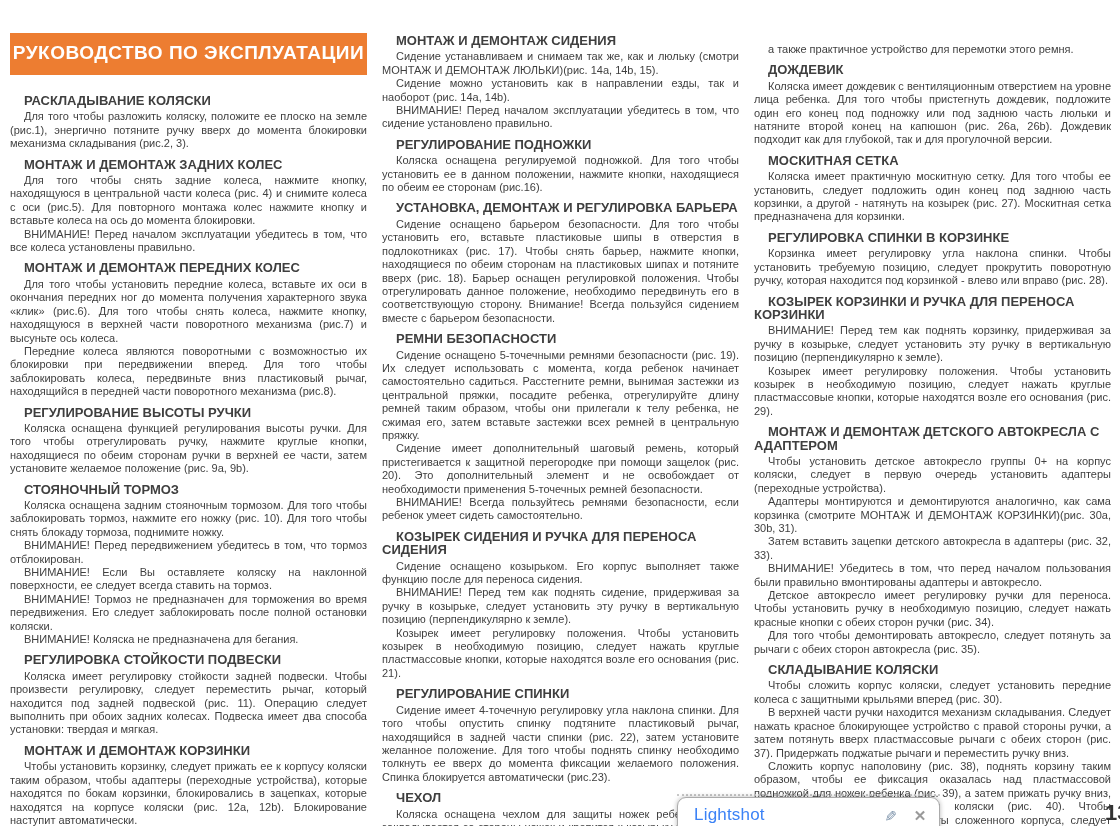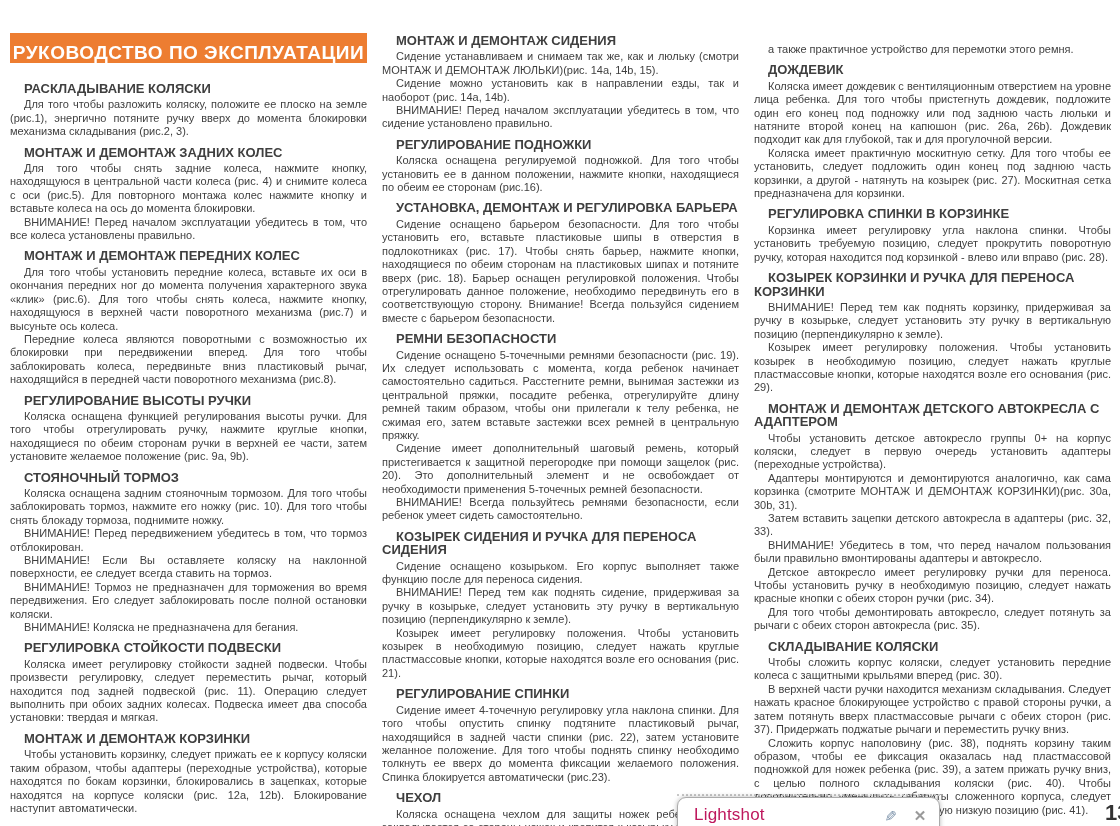--- a/index.html
+++ b/index.html
@@ -18,21 +18,21 @@
     padding-right: 8px;
     width: 1120px;
     height: 826px;
   }
   .col { width: 357px; flex: 0 0 357px; }
   .col-2, .col-3 { padding-top: 27px; }
 
   .banner {
     margin-top: 33px;
     margin-bottom: 19px;
-    height: 30px;
+    height: 42px;
     background: #ED7D31;
     color: #ffffff;
     font-weight: 700;
     font-size: 19px;
     letter-spacing: 0.5px;
     text-align: center;
     line-height: 39px;
     white-space: nowrap;
     overflow: hidden;
   }
@@ -72,21 +72,21 @@
   .selection-dots {
     position: absolute;
     left: 677px;
     top: 794px;
     width: 263px;
     height: 0;
     border-top: 2px dotted #c9c9c9;
   }
   .lightshot-label {
     font-size: 17px;
-    color: #be185d;
+    color: #3b82f6;
     font-weight: 400;
     letter-spacing: 0.2px;
     flex: 1;
   }
   .ls-icons { display: flex; gap: 12px; padding-top: 2px; }
   .ls-icon {
     width: 18px; height: 18px;
     display: inline-flex; align-items: center; justify-content: center;
     font-size: 15px;
     cursor: pointer;
@@ -152,20 +152,21 @@
       <p class="paragraph">Козырек имеет регулировку положения. Чтобы установить козырек в необходимую позицию, следует нажать круглые пластмассовые кнопки, которые находятся возле его основания (рис. 21).</p>
       <div class="section-heading">РЕГУЛИРОВАНИЕ СПИНКИ</div>
       <p class="paragraph">Сидение имеет 4-точечную регулировку угла наклона спинки. Для того чтобы опустить спинку подтяните пластиковый рычаг, находящийся в задней части спинки (рис. 22), затем установите желанное положение. Для того чтобы поднять спинку необходимо толкнуть ее вверх до момента фиксации желаемого положения. Спинка блокируется автоматически (рис.23).</p>
       <div class="section-heading">ЧЕХОЛ</div>
       <p class="paragraph">Коляска оснащена чехлом для защиты ножек ребенка. Чехол закладывается со стороны ножек и крепится к козырьку при помощи защелок (рис. 24).</p>
     </div>
   <div class="col col-3">
       <p class="paragraph lead">а также практичное устройство для перемотки этого ремня.</p>
       <div class="section-heading">ДОЖДЕВИК</div>
       <p class="paragraph">Коляска имеет дождевик с вентиляционным отверстием на уровне лица ребенка. Для того чтобы пристегнуть дождевик, подложите один его конец под подножку или под заднюю часть люльки и натяните второй конец на капюшон (рис. 26a, 26b). Дождевик подходит как для глубокой, так и для прогулочной версии.</p>
+      <div class="section-heading">МОСКИТНАЯ СЕТКА</div>
       <p class="paragraph">Коляска имеет практичную москитную сетку. Для того чтобы ее установить, следует подложить один конец под заднюю часть корзинки, а другой - натянуть на козырек (рис. 27). Москитная сетка предназначена для корзинки.</p>
       <div class="section-heading">РЕГУЛИРОВКА СПИНКИ В КОРЗИНКЕ</div>
       <p class="paragraph">Корзинка имеет регулировку угла наклона спинки. Чтобы установить требуемую позицию, следует прокрутить поворотную ручку, которая находится под корзинкой - влево или вправо (рис. 28).</p>
       <div class="section-heading">КОЗЫРЕК КОРЗИНКИ И РУЧКА ДЛЯ ПЕРЕНОСА КОРЗИНКИ</div>
       <p class="paragraph">ВНИМАНИЕ! Перед тем как поднять корзинку, придерживая за ручку в козырьке, следует установить эту ручку в вертикальную позицию (перпендикулярно к земле).</p>
       <p class="paragraph">Козырек имеет регулировку положения. Чтобы установить козырек в необходимую позицию, следует нажать круглые пластмассовые кнопки, которые находятся возле его основания (рис. 29).</p>
       <div class="section-heading">МОНТАЖ И ДЕМОНТАЖ ДЕТСКОГО АВТОКРЕСЛА С АДАПТЕРОМ</div>
       <p class="paragraph">Чтобы установить детское автокресло группы 0+ на корпус коляски, следует в первую очередь установить адаптеры (переходные устройства).</p>
       <p class="paragraph">Адаптеры монтируются и демонтируются аналогично, как сама корзинка (смотрите МОНТАЖ И ДЕМОНТАЖ КОРЗИНКИ)(рис. 30a, 30b, 31).</p>
       <p class="paragraph">Затем вставить зацепки детского автокресла в адаптеры (рис. 32, 33).</p>

